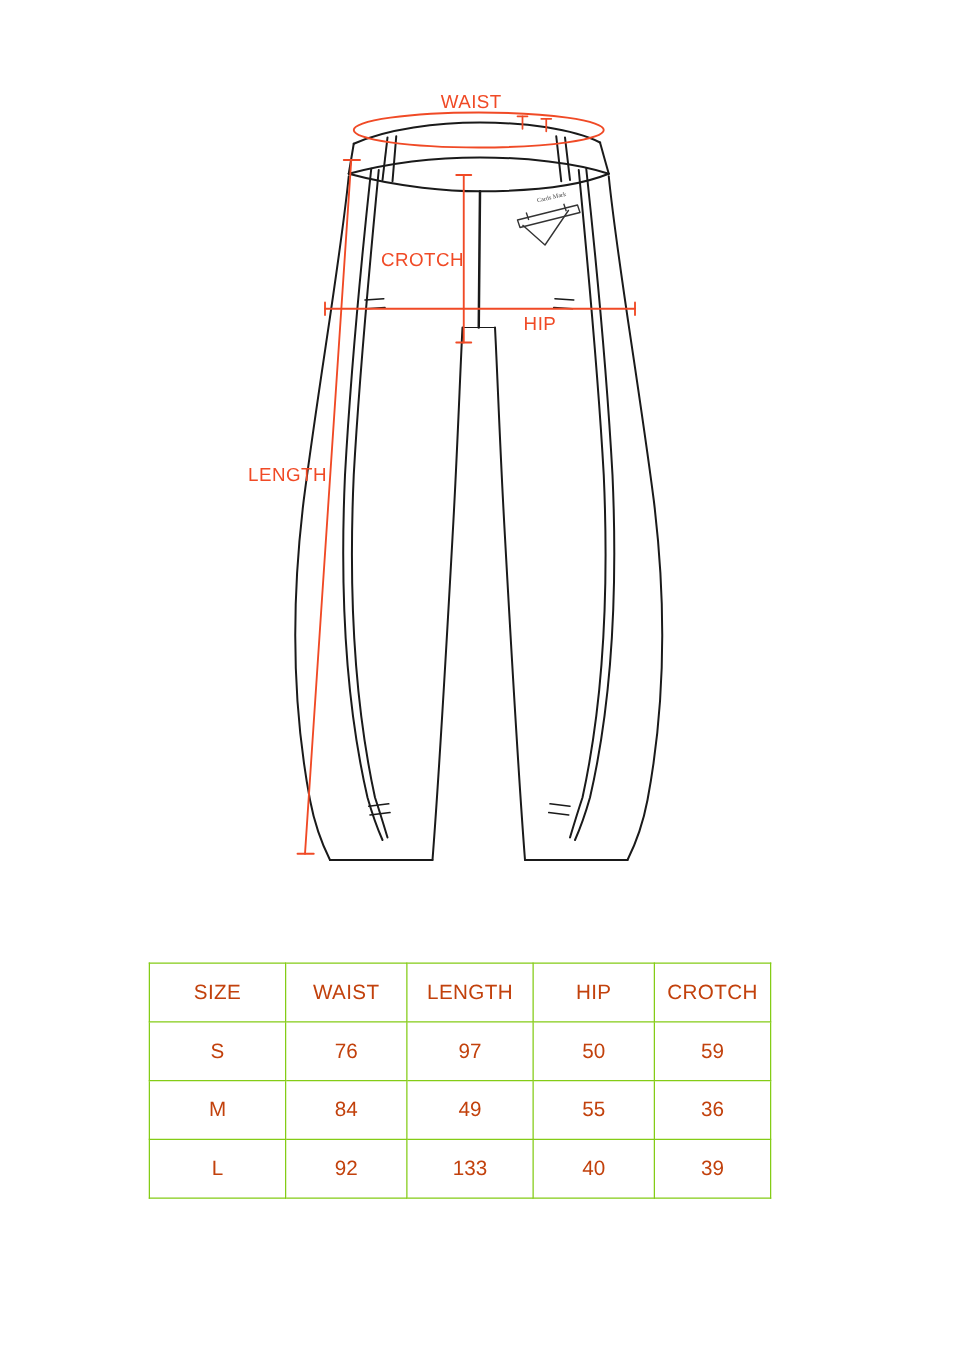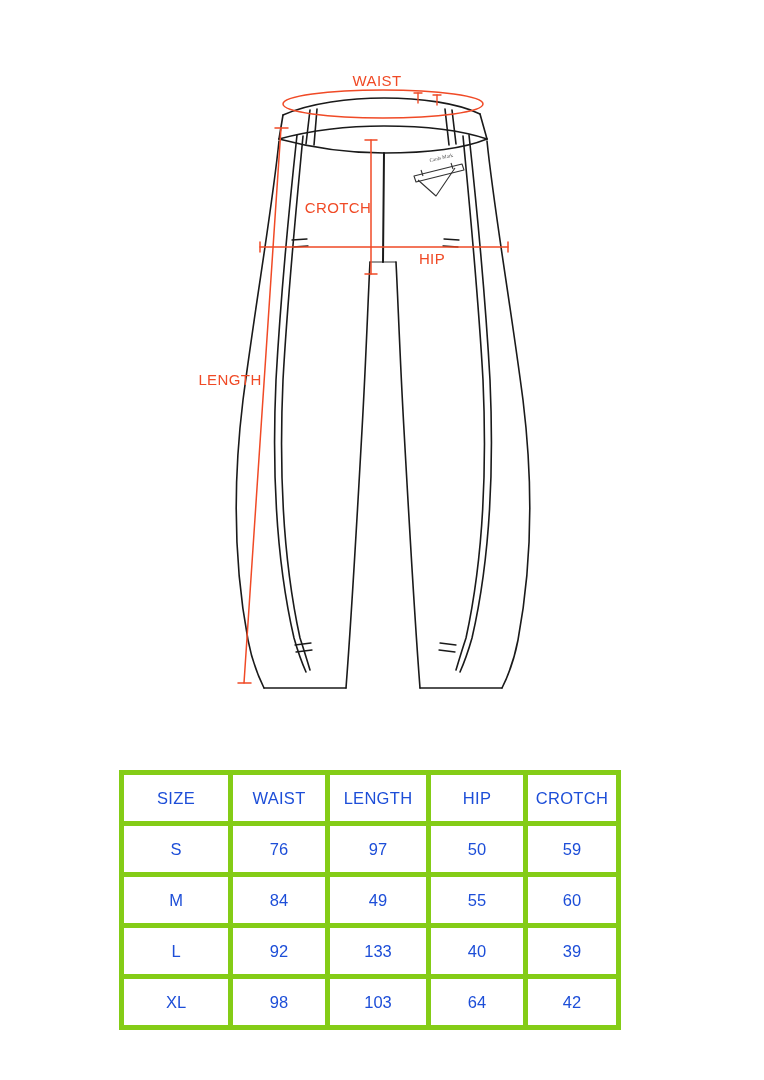--- a/index.html
+++ b/index.html
@@ -44,28 +44,28 @@
     top: 770px;
     width: 497px;
   }
   table.size-table {
     border-collapse: collapse;
     width: 497px;
     table-layout: fixed;
   }
   table.size-table td,
   table.size-table th {
-    border: 5px solid #84cc16;
+    border: 1px solid #84cc16;
     height: 46px;
     text-align: center;
     vertical-align: middle;
     font-weight: normal;
     font-size: 16.5px;
     font-family: "Liberation Sans", sans-serif;
-    color: #1d4ed8;
+    color: #c2410c;
     padding: 0;
   }
   table.size-table thead th {
     font-size: 16.5px;
     letter-spacing: 0.3px;
   }
   table.size-table col.c0 { width: 109px; }
   table.size-table col.c1 { width: 97px; }
   table.size-table col.c2 { width: 101px; }
   table.size-table col.c3 { width: 97px; }
@@ -219,31 +219,24 @@
         <td>76</td>
         <td>97</td>
         <td>50</td>
         <td>59</td>
       </tr>
       <tr>
         <td>M</td>
         <td>84</td>
         <td>49</td>
         <td>55</td>
-        <td>60</td>
+        <td>36</td>
       </tr>
       <tr>
         <td>L</td>
         <td>92</td>
         <td>133</td>
         <td>40</td>
         <td>39</td>
       </tr>
-      <tr>
-        <td>XL</td>
-        <td>98</td>
-        <td>103</td>
-        <td>64</td>
-        <td>42</td>
-      </tr>
     </tbody>
   </table>
 </div>
 
 </body></html>

